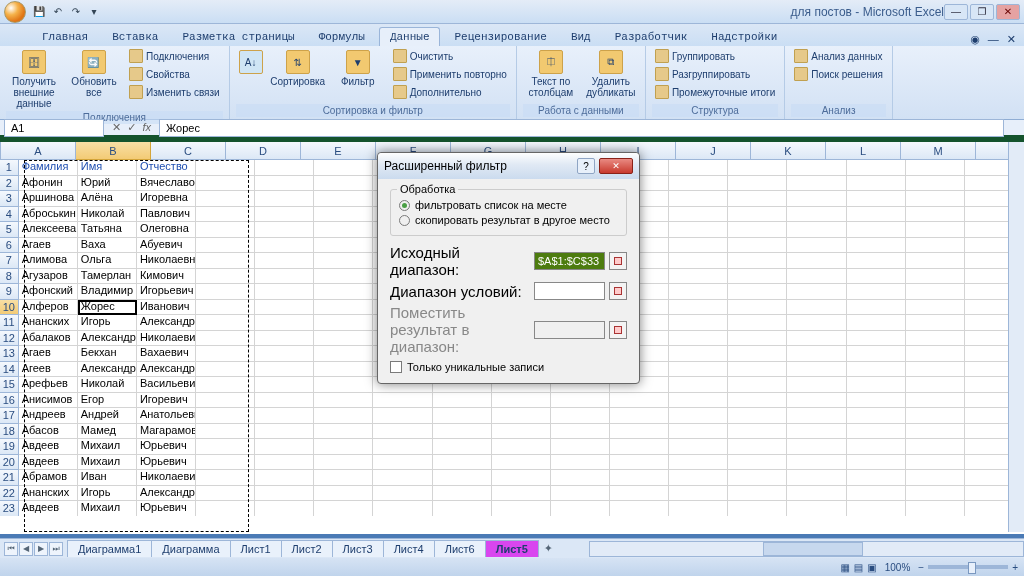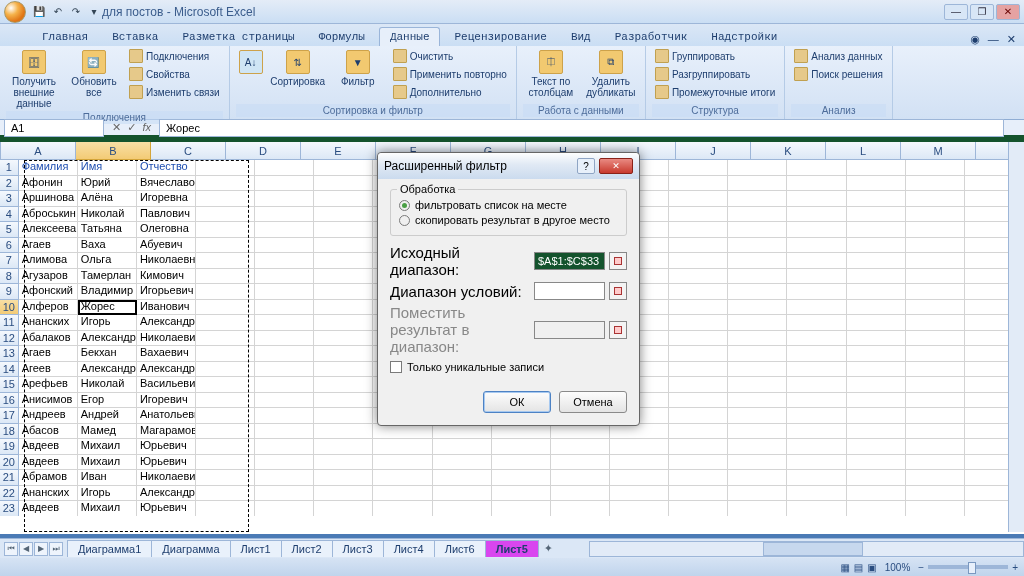--- a/index.html
+++ b/index.html
@@ -3,21 +3,21 @@
 <meta charset="utf-8">
 <style>
 * { box-sizing: border-box; margin: 0; padding: 0; font-family: 'Segoe UI', Tahoma, sans-serif; }
 body { background: #4a7ab5; width: 1024px; height: 576px; overflow: hidden; font-size: 11px; }
 
 
 .titlebar { height: 24px; background: linear-gradient(#e4ecf7,#cadef4); display: flex; align-items: center; padding: 0 4px; border-bottom: 1px solid #9db6d8; }
 .qat { display: flex; gap: 2px; align-items: center; }
 .qat-btn { width: 16px; height: 16px; display: flex; align-items: center; justify-content: center; font-size: 10px; color: #345; }
 .orb { width: 22px; height: 22px; border-radius: 50%; background: radial-gradient(circle at 30% 30%, #fff, #f5b24a 35%, #e07515 70%); border: 1px solid #a96; margin-right: 6px; }
-.title-text { flex: 1; text-align: left; color: #3a5c8c; font-size: 12px; }
+.title-text { flex: 1; text-align: right; color: #3a5c8c; font-size: 12px; }
 .wincontrols { display: flex; gap: 2px; }
 .wincontrols span { width: 24px; height: 16px; display: flex; align-items: center; justify-content: center; font-size: 10px; color: #334; border: 1px solid #9db6d8; background: #d8e6f6; border-radius: 2px; }
 .wincontrols .close { background: #e5a2a2; color: #600; }
 
 
 .tabs { height: 22px; display: flex; background: linear-gradient(#dbe7f6,#cadef4); padding-left: 32px; gap: 4px; align-items: flex-end; }
 .tab { padding: 3px 10px; font-size: 11px; color: #1e3e6e; border-radius: 3px 3px 0 0; font-family: Liberation Mono, monospace; }
 .tab.active { background: #e7effa; border: 1px solid #9ab5d9; border-bottom: none; }
 .tabs .help { margin-left: auto; padding-right: 8px; display:flex; gap:8px; color:#1e3e6e; }
 
@@ -63,21 +63,21 @@
 .dlg-body { padding: 10px 12px; font-size: 11px; color: #000; }
 .frame { border: 1px solid #ccc; border-radius: 3px; padding: 6px 8px; margin-bottom: 8px; position: relative; }
 .frame-title { position: absolute; top: -7px; left: 6px; background: #f0f0f0; padding: 0 3px; font-size: 11px; }
 .radio-row { display: flex; align-items: center; gap: 5px; margin: 3px 0; font-size: 11px; }
 .radio-dot { width: 11px; height: 11px; border: 1px solid #7a7a7a; border-radius: 50%; display:flex; align-items:center; justify-content:center; }
 .radio-dot.on::after { content:''; width:5px; height:5px; background:#4a9f45; border-radius:50%; }
 .field-row { display: flex; align-items: center; margin: 4px 0; gap: 4px; }
 .field-label { width: 140px; font-size: 15px; }
 .field-label.dis { color: #888; }
 .range-input { flex:1; height: 18px; border: 1px solid #888; background: #fff; padding: 0 3px; font-size: 11px; display:flex; align-items:center; }
-.range-input.sel { background: #14532d; color:#fff; }
+.range-input.sel { background: #4d7c0f; color:#fff; }
 .range-btn { width: 18px; height: 18px; border: 1px solid #888; background: #f4f4f4; display:flex; align-items:center; justify-content:center; }
 .range-btn .sq { width:8px; height:8px; border:1px solid #a33; background:#fcc; }
 .chk-row { display:flex; align-items:center; gap:5px; margin-top:6px; }
 .chk { width:12px; height:12px; border:1px solid #7a7a7a; background:#fff; }
 .dlg-foot { display:flex; justify-content:flex-end; gap:8px; padding: 8px 12px 12px; }
 .dlg-btn { width: 68px; height: 22px; border: 1px solid #8a8a8a; background: linear-gradient(#fdfdfd,#e4e4e4); border-radius: 3px; font-size: 11px; display:flex; align-items:center; justify-content:center; }
 .dlg-btn.primary { border: 1px solid #4d82c4; box-shadow: 0 0 0 1px #a7c9f0 inset; }
 
 
 .sheetbar { position: absolute; left:0; right:0; bottom: 18px; height: 20px; background: #dbe7f6; display:flex; align-items:center; border-top:1px solid #9db6d8; font-size:11px; }
@@ -776,24 +776,20 @@
       <div class="range-input" style="background:#f0f0f0"></div>
       <div class="range-btn">
           <span class="sq"></span>
         </div>
     </div>
     <div class="chk-row">
         <span class="chk"></span>
         <span>Только уникальные записи</span>
       </div>
   </div>
-  <div class="dlg-foot">
-    <div class="dlg-btn primary">ОК</div>
-    <div class="dlg-btn">Отмена</div>
-  </div>
 </div>
 
 <div class="sheetbar">
   <div class="sheet-nav">
     <span>⏮</span>
     <span>◀</span>
     <span>▶</span>
     <span>⏭</span>
   </div>
   <div class="sheets" id="sheets">

